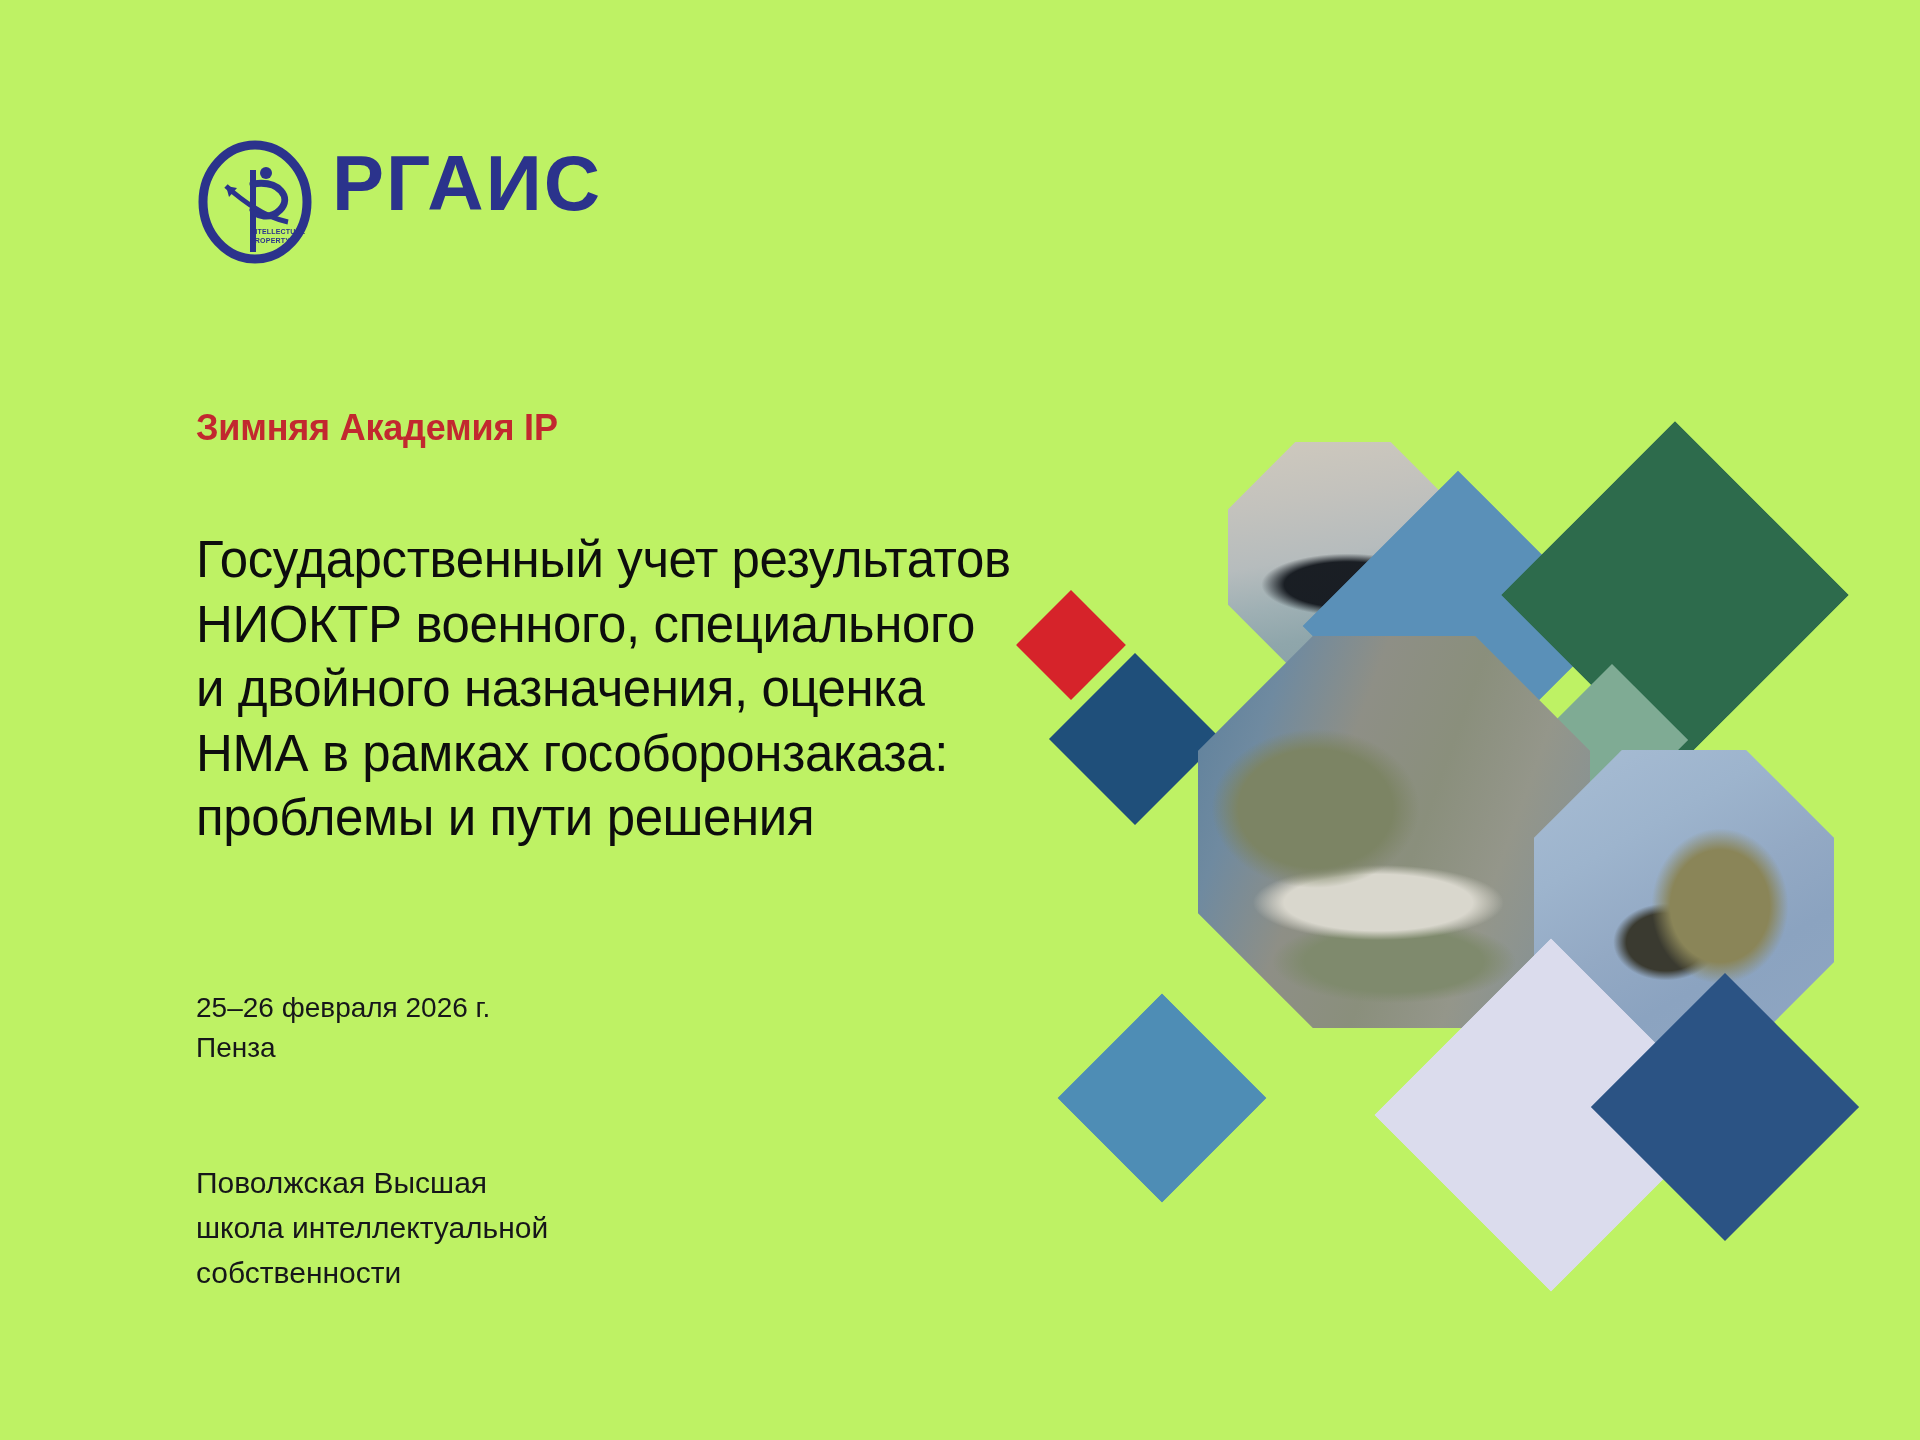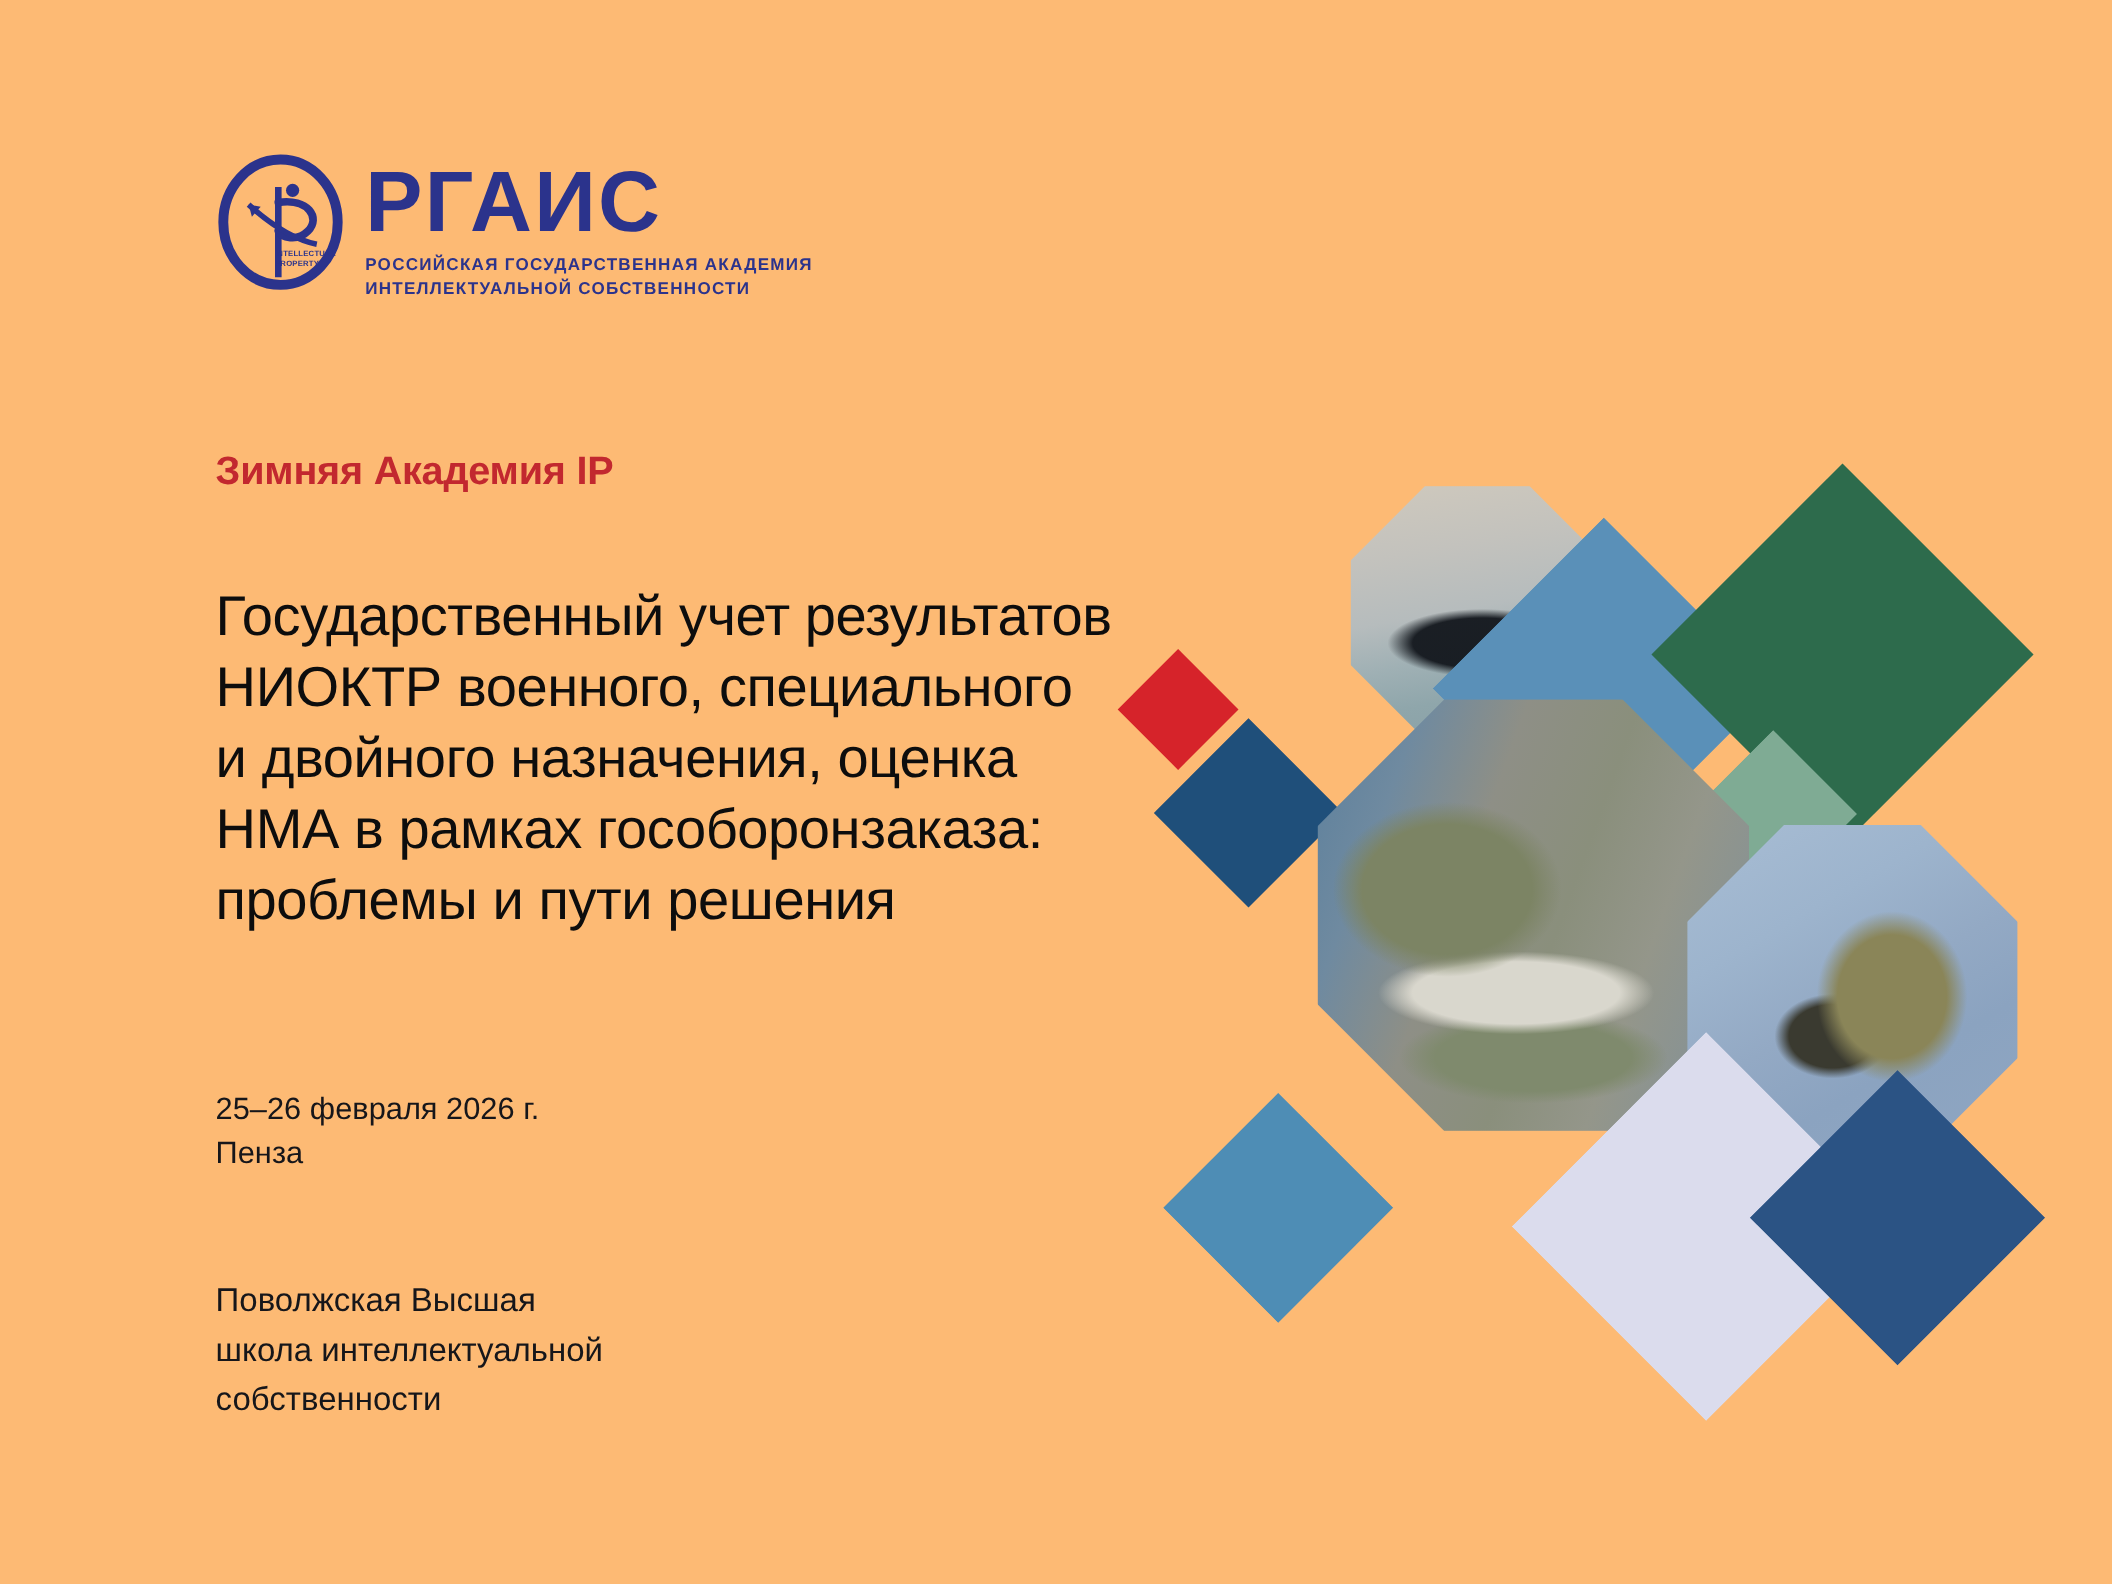--- a/index.html
+++ b/index.html
@@ -2,21 +2,21 @@
 <html lang="ru"><head>
 <meta charset="utf-8">
 <style>
   html,body{margin:0;padding:0;}
   body{
     width:1920px;height:1440px;
     background:#ffffff;
     font-family:"Liberation Sans","DejaVu Sans",sans-serif;
     overflow:hidden;position:relative;
   }
-  .slide{position:relative;width:1920px;height:1440px;background:#fdba74;overflow:hidden;}
+  .slide{position:relative;width:1920px;height:1440px;background:#bef264;overflow:hidden;}
 
   
   .logo-block{position:absolute;left:196px;top:140px;display:flex;align-items:flex-start;gap:18px;}
   .logo-emblem{width:118px;height:132px;flex:0 0 auto;position:relative;}
   .logo-text{display:flex;flex-direction:column;justify-content:flex-start;padding-top:6px;}
   .logo-word{
     font-size:78px;font-weight:bold;color:#2b338c;letter-spacing:2px;line-height:0.96;
     font-family:"Liberation Sans","DejaVu Sans",sans-serif;
   }
   .logo-sub{
@@ -93,24 +93,20 @@
         <path d="M30 46 L41 48 L33 57 Z" fill="#2b338c"></path>
         <circle cx="70" cy="33" r="6" fill="#2b338c"></circle>
       </svg>
       <div style="position:absolute;left:54px;top:88px;font-size:7px;line-height:1.22;color:#2b338c;font-weight:bold;letter-spacing:0.2px;">
         <div>INTELLECTUAL</div>
         <div>PROPERTY</div>
       </div>
     </div>
     <div class="logo-text">
       <div class="logo-word">РГАИС</div>
-      <div class="logo-sub">
-        <div>РОССИЙСКАЯ ГОСУДАРСТВЕННАЯ АКАДЕМИЯ</div>
-        <div>ИНТЕЛЛЕКТУАЛЬНОЙ СОБСТВЕННОСТИ</div>
-      </div>
     </div>
   </div>
 
   <div class="kicker">Зимняя Академия IP</div>
 
   <div class="maintitle">
     <span class="ln">Государственный учет результатов</span>
     <span class="ln">НИОКТР военного, специального</span>
     <span class="ln">и двойного назначения, оценка</span>
     <span class="ln">НМА в рамках гособоронзаказа:</span>

